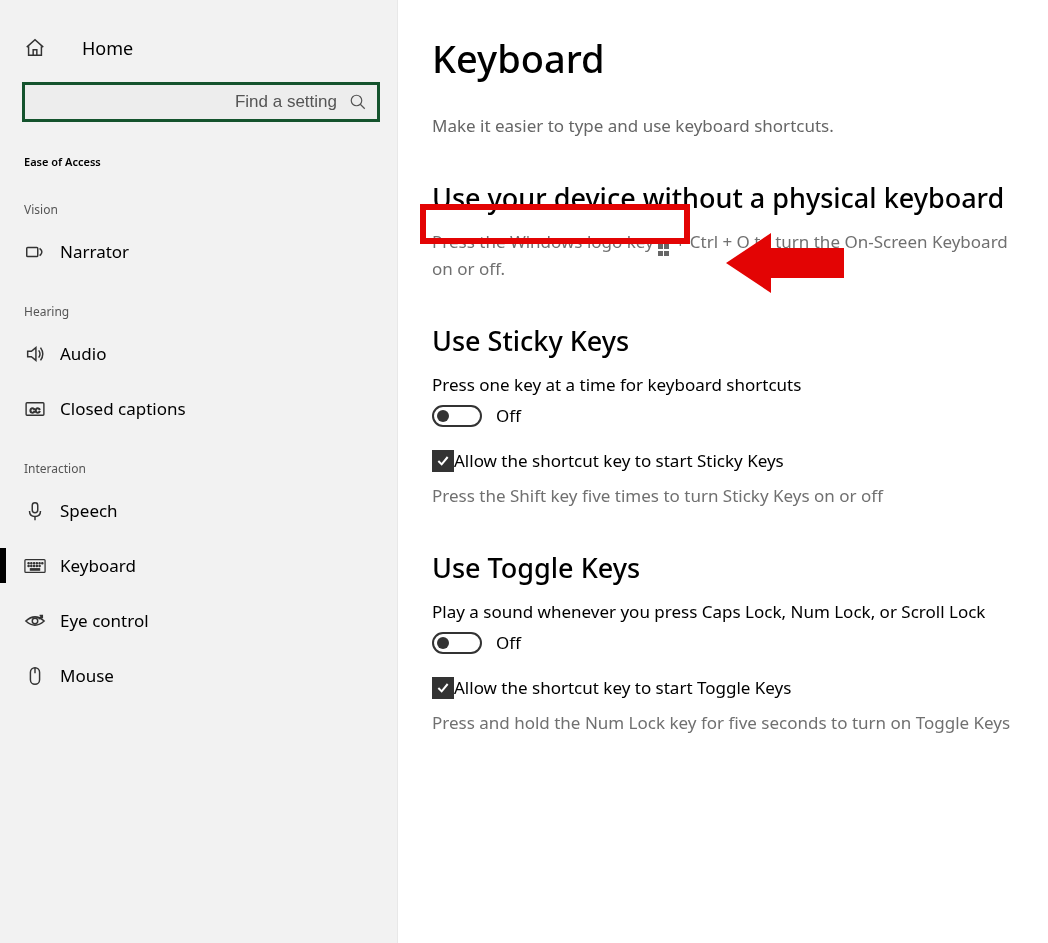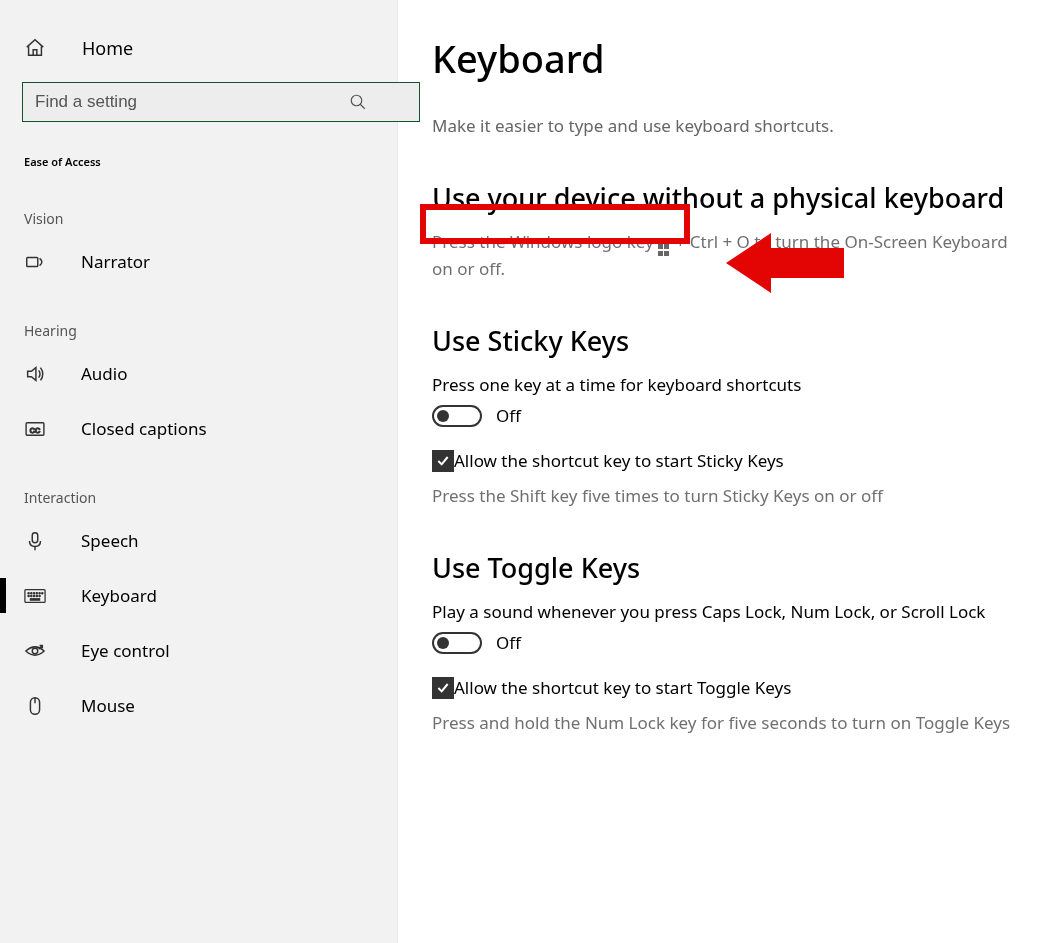--- a/index.html
+++ b/index.html
@@ -32,47 +32,48 @@
     padding: 12px 0 12px 24px;
     font-size: 18px;
     cursor: pointer;
   }
   .sb-icon { width: 22px; display: flex; align-items: center; justify-content: center; }
   .search-wrap {
     margin: 10px 18px 18px 22px;
     position: relative;
   }
   .search-input {
-    width: 398px;
+    width: 358px;
     height: 40px;
     padding: 0 40px 0 12px;
     font-size: 17px;
     background: #ededed;
-    border: 1px solid #14532d;
+    border: 3px solid #14532d;
     color: #333;
+    text-align: right;
   }
   .search-input::placeholder { color: #555; }
   .search-icon {
     position: absolute; right: 12px; top: 50%; transform: translateY(-50%);
   }
   .sb-cat-title {
     padding: 14px 0 8px 24px;
     font-weight: 600;
     font-size: 11px;
   }
   .sb-group-label {
     padding: 6px 0 6px 24px;
-    font-size: 14px;
+    font-size: 12px;
     color: #555;
-    margin-top: 26px;
+    margin-top: 18px;
   }
   .sb-item {
     display: flex;
     align-items: center;
-    gap: 35px;
+    gap: 14px;
     padding: 16px 0 16px 24px;
     cursor: pointer;
     font-size: 17px;
     position: relative;
   }
   .sb-item.selected::after {
     content: "";
     position: absolute;
     left: 0; top: 10px; bottom: 10px;
     width: 6px;

